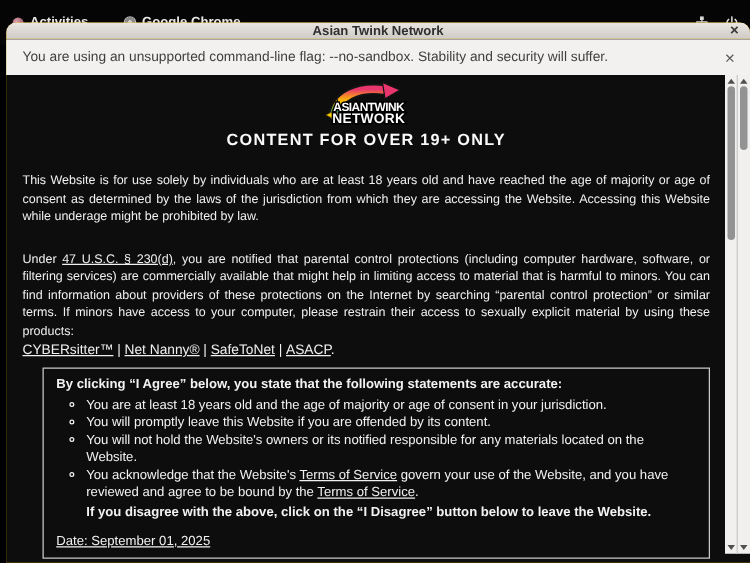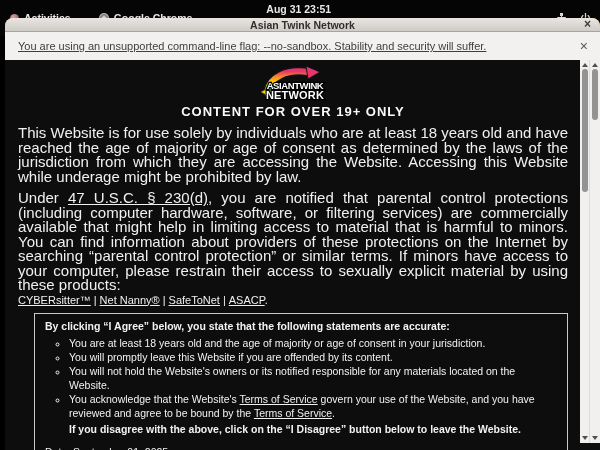--- a/index.html
+++ b/index.html
@@ -16,34 +16,34 @@
   .tb-right { margin-left:auto; display:flex; align-items:center; gap:13px; padding-right:9px; }
   .tb-right svg { display:block; }
 
   
   .window { position:absolute; top:18px; left:5px; width:595px; height:432px; background:#eab308; border-radius:8px 8px 0 0; }
   .title-bar { height:14px; background:linear-gradient(#e9e5e1,#cfcbc7); border-bottom:1px solid #a8a4a0; border-radius:8px 8px 0 0; position:relative; display:flex; align-items:center; justify-content:center; }
   .title-bar .title { font-size:10.5px; font-weight:bold; color:#2f2f2f; }
   .win-close { position:absolute; right:9px; top:0; height:14px; line-height:13px; font-size:12px; font-weight:bold; color:#3a3a3a; cursor:pointer; }
 
   .infobar { height:28px; background:#f2f1f0; display:flex; align-items:center; color:#3f3f3f; font-size:11px; padding:0 12px 0 13px; }
-  .infobar .msg { flex:1;text-decoration:underline; }
+  .infobar .msg { flex:1; }
   .info-close { color:#5a5a5a; font-size:14px; line-height:1; cursor:pointer; }
 
   
   .content-row { display:flex; height:390px; background:#0d0d0d; }
   .page { flex:1; color:#f2f2f2; padding:2px 12px 0 13px; overflow:hidden; }
 
   
   .logo-wrap { display:flex; justify-content:center; margin-top:3px; }
   .logo-wrap svg { display:block; }
 
   h1.heading { margin-top:3px; text-align:center; font-size:13px; font-weight:bold; letter-spacing:1px; color:#fafafa; }
 
-  p.body-text { margin-top:7px; font-size:15px; line-height:14.5px; text-align:justify; color:#f0f0f0; }
+  p.body-text { margin-top:19px; font-size:10px; line-height:14.5px; text-align:justify; color:#f0f0f0; }
   a.wlink { color:#f0f0f0; text-decoration:underline; cursor:pointer; }
   .links-line { font-size:11px; line-height:14.5px; }
   .sep { margin:0 3px; }
 
   
   .agreement-box { margin:6px 0 0 16px; border:1px solid #c9c9c9; padding:5px 10px 6px 10px; font-size:10.5px; line-height:14px; }
   .agreement-box .intro, .agreement-box .outro { font-weight:bold; }
   .agreement-box ul { margin:3px 0 2px 0; padding-left:24px; list-style-type:circle; }
   .agreement-box li { line-height:14px; }
   .agreement-box .outro { margin-top:0;padding-left:24px; }
@@ -69,23 +69,20 @@
 <body>
 
 <div class="top-bar">
   <div class="tb-item activities">
     <span class="dot-icon"></span>
     <span>Activities</span>
   </div>
   <div class="tb-item chrome-item">
     <span class="chrome-icon"></span>
     <span>Google Chrome</span>
-  </div>
-  <div class="clock">
-    <span>Aug 31 23:51</span>
   </div>
   <div class="tb-right">
     <svg width="11" height="10" viewBox="0 0 11 10">
       <rect x="4" y="0" width="3" height="3" fill="#d8d8d8"></rect>
       <rect x="0" y="6" width="3" height="3" fill="#d8d8d8"></rect>
       <rect x="8" y="6" width="3" height="3" fill="#d8d8d8"></rect>
       <path d="M5.5 3v2M1.5 6V4.5h8V6" stroke="#d8d8d8" stroke-width="1" fill="none"></path>
     </svg>
     <svg width="11" height="11" viewBox="0 0 12 12">
       <path d="M3.2 2.8a4.3 4.3 0 1 0 5.6 0" fill="none" stroke="#d8d8d8" stroke-width="1.4" stroke-linecap="round"></path>

